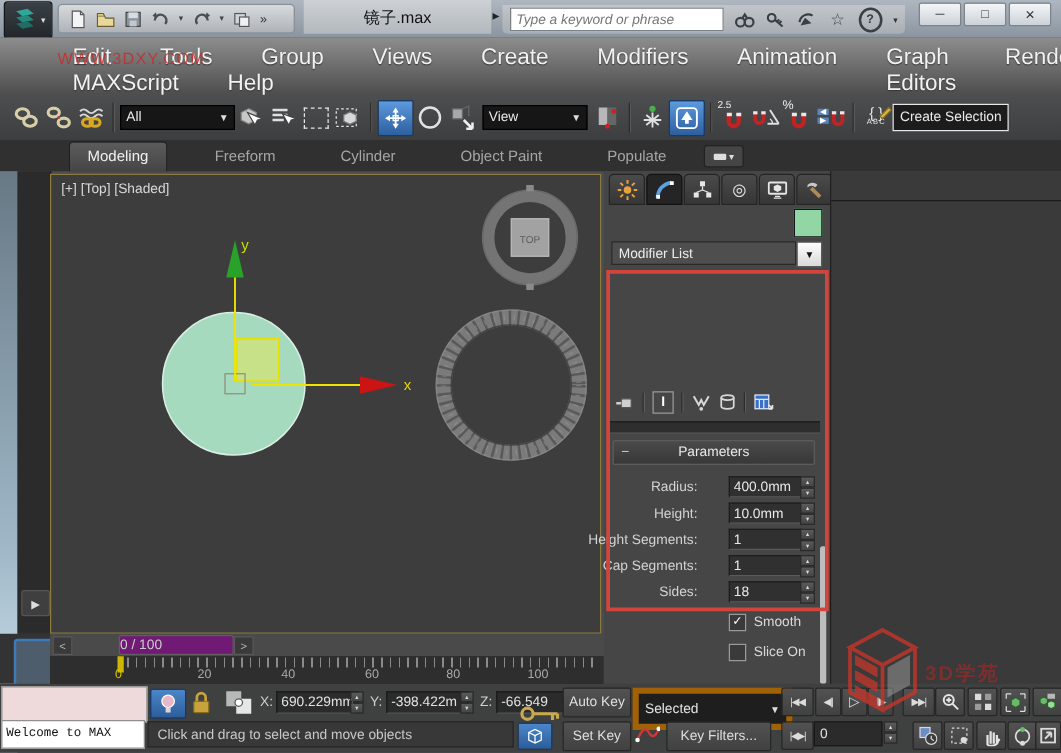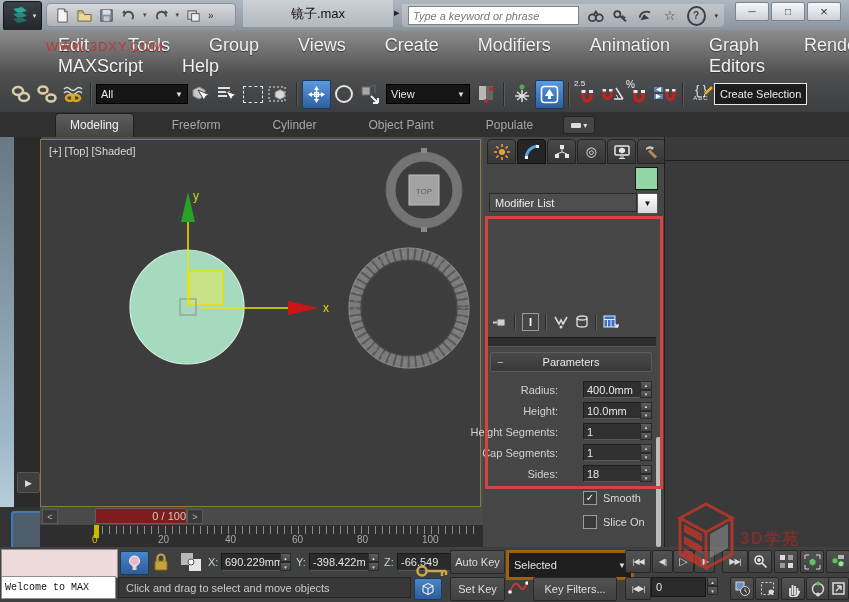--- a/index.html
+++ b/index.html
@@ -91,22 +91,22 @@
   .chklbl{font-size:11px;color:#d8d8d8}
   #pscroll{left:173px;top:300px;width:5px;height:110px;background:#bdbdbd;border-radius:2px}
   #redRect{left:485px;top:216px;width:178px;height:273px;border:3px solid #d2453e;box-sizing:border-box;pointer-events:none;z-index:40}
   #rightArea{left:664px;top:137px;width:185px;height:420px;background:#3a3a3a;border-left:1px solid #202020}
   #rightLine{left:0;top:23px;width:185px;height:1px;background:#1c1c1c}
   #brandLogo{left:668px;top:492px;width:150px;height:92px;z-index:41;pointer-events:none;opacity:.92}
   
   #tsrow{left:40px;top:507px;width:443px;height:18px;background:#4a4a4a;border-bottom:1px solid #2c2c2c}
   .tsbtn{position:absolute;top:2px;width:14px;height:13px;background:#3a3a3a;border:1px solid #5a5a5a;color:#bbb;
     font-size:9px;display:flex;align-items:center;justify-content:center}
-  #tshandle{position:absolute;left:55px;top:1px;width:90px;height:14px;background:#7f1d1d;border:1px solid #5e5e5e;
-    border-radius:2px;color:#ccc;font-size:11px;display:flex;align-items:center;justify-content:flex-end}
+  #tshandle{position:absolute;left:55px;top:1px;width:90px;height:14px;background:#701a75;border:1px solid #5e5e5e;
+    border-radius:2px;color:#ccc;font-size:11px;display:flex;align-items:center;justify-content:flex-start}
   #trackbar{left:40px;top:525px;width:443px;height:22px;background:#2e2e2e;border-bottom:1px solid #1e1e1e}
   #ticks{position:absolute;left:55px;top:1px;width:382px;height:8px;
     background:repeating-linear-gradient(90deg,#8a8a8a 0 1px,transparent 1px 7px)}
   .ticknum{position:absolute;top:9px;font-size:10px;color:#aaa}
   #marker{position:absolute;left:54px;top:0;width:5px;height:13px;background:#cdb800}
   #miniTrk{left:50px;top:527px;width:34px;height:18px}
   #layoutBtn{left:11px;top:511px;width:31px;height:40px;background:#4e5d6b;border:2px solid #3f7ab8;border-radius:3px}
   #leftbottom{left:0px;top:507px;width:40px;height:40px;background:#333}
   
   #statusbar{left:0;top:547px;width:849px;height:55px;background:#3f4040}
@@ -119,21 +119,21 @@
   .coordlbl{position:absolute;top:9px;font-size:11px;color:#cfcfcf}
   .coordfield{position:absolute;top:6px;height:16px;background:#2b2b2b;border:1px solid #191919;border-bottom-color:#555;
     color:#e2e2e2;font-size:11px;display:flex;align-items:center;padding:0 3px;overflow:hidden;white-space:nowrap}
   .cspin{position:absolute;top:6px;width:11px;height:18px;display:flex;flex-direction:column}
   .cspin i{flex:1;background:linear-gradient(#5b5b5b,#454545);border:1px solid #2a2a2a;font-style:normal;font-size:5px;
     color:#ddd;display:flex;align-items:center;justify-content:center}
   #prompt{left:118px;top:30px;width:293px;height:21px;background:#383838;border:1px solid #262626;color:#c9c9c9;
     font-size:11px;display:flex;align-items:center;padding-left:7px;box-sizing:border-box}
   .keybtn{position:absolute;width:53px;height:22px;background:linear-gradient(#525252,#414141);border:1px solid #272727;
     color:#dedede;font-size:11px;display:flex;align-items:center;justify-content:center;border-radius:2px}
-  #selDD{left:506px;top:3px;width:128px;height:21px;background:#1e1e1e;border:3px solid #a16207;color:#e4e4e4;font-size:11px;
+  #selDD{left:506px;top:3px;width:128px;height:21px;background:#1e1e1e;border:5px solid #a16207;color:#e4e4e4;font-size:11px;
     display:flex;align-items:center;padding:12px 5px;box-sizing:border-box}
   .pbbtn{position:absolute;top:3px;height:21px;background:linear-gradient(#525252,#414141);border:1px solid #272727;
     border-radius:2px;color:#dcdcdc;font-size:8px;display:flex;align-items:center;justify-content:center;letter-spacing:-1px}
   .navbtn{position:absolute;width:22px;height:21px;background:linear-gradient(#525252,#414141);border:1px solid #272727;
     border-radius:2px;display:flex;align-items:center;justify-content:center}
   #frameField{left:651px;top:30px;width:55px;height:20px;background:#2b2b2b;border:1px solid #191919;color:#e2e2e2;
     font-size:11px;display:flex;align-items:center;padding:0 4px;box-sizing:border-box}
 </style>
 </head>
 <body>

